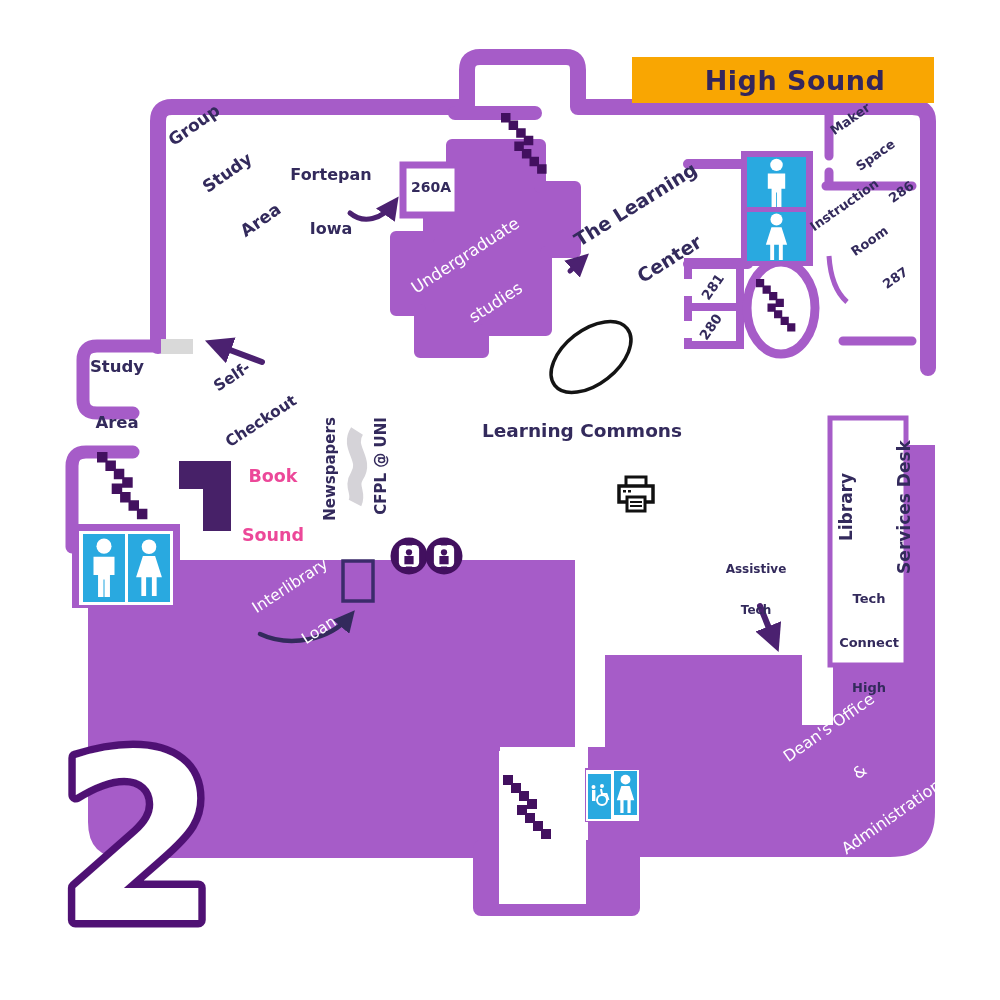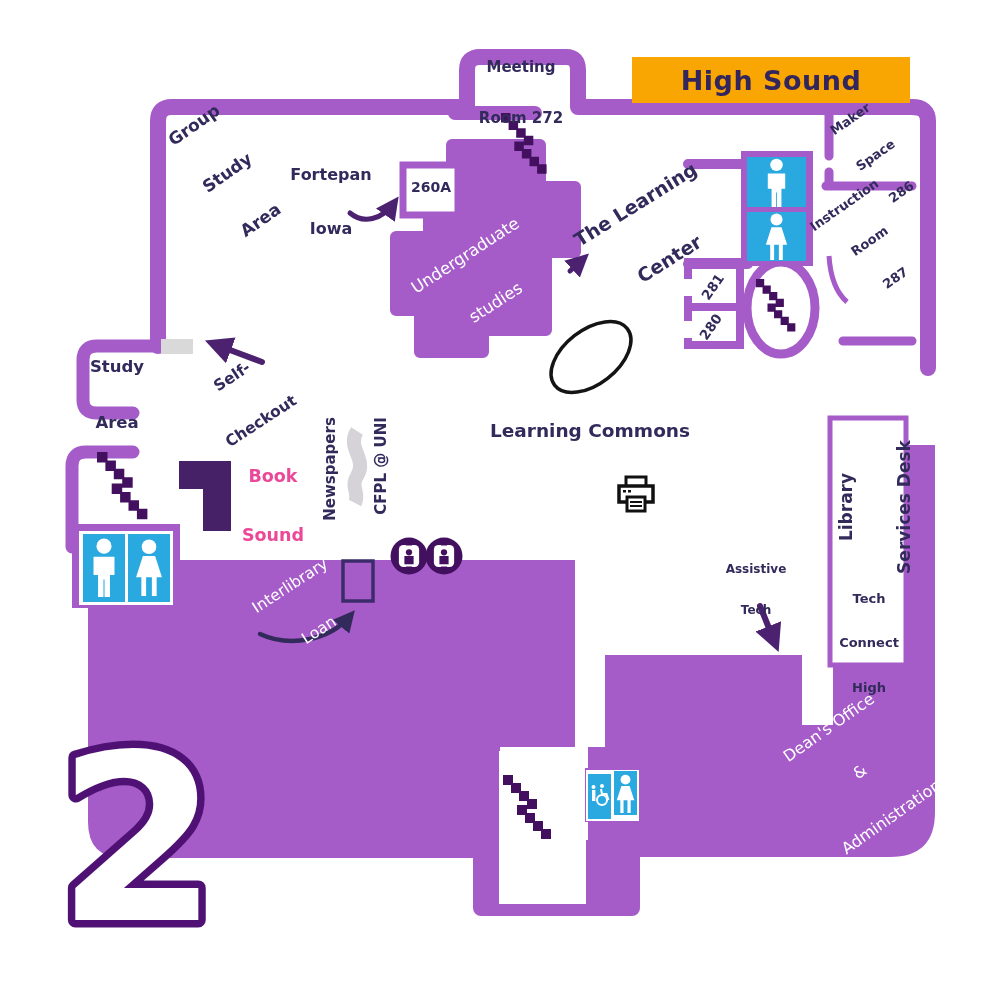--- a/index.html
+++ b/index.html
@@ -4,21 +4,21 @@
 <style>
   html,body{margin:0;padding:0;background:#fff;}
   #map{position:relative;width:1000px;height:1000px;background:#fff;overflow:hidden;
        font-family:"DejaVu Sans","Liberation Sans",sans-serif;}
   #shapes{position:absolute;left:0;top:0;}
   .lb{position:absolute;transform:translate(-50%,-50%);text-align:center;
       color:#332a5c;font-weight:700;line-height:1.13;white-space:pre;z-index:5;}
   .lb span{display:block;}
   .white{color:#ffffff;font-weight:500;}
   .banner{position:absolute;left:632px;top:57px;width:278px;height:46px;
-          background:#f9a602;display:flex;align-items:center;justify-content:center;z-index:6;}
+          background:#f9a602;display:flex;align-items:center;justify-content:center;z-index:6;padding-left:24px;}
   .banner span{color:#33265c;font-weight:800;font-size:27px;letter-spacing:.5px;}
 </style>
 </head>
 <body>
 
 <div id="map">
 
 <svg id="shapes" width="1000" height="1000" viewBox="0 0 1000 1000">
   <defs>
     <marker id="ahp" viewBox="0 0 10 10" refX="6.5" refY="5" markerWidth="4.6" markerHeight="4.6" orient="auto">
@@ -153,24 +153,20 @@
 
   <text x="57" y="920" font-family="DejaVu Sans, sans-serif" font-weight="bold" font-size="232" fill="#ffffff" stroke="#4f1174" stroke-width="15" stroke-linejoin="round" paint-order="stroke fill">2</text>
 
   <path d="M179 461 H231 V531 H203 V489 H179 Z" fill="#472168"></path>
 </svg>
 
 <div class="banner">
   <span>High Sound</span>
 </div>
 
-<div class="lb" style="left:521px;top:84px;font-size:15px;">
-  <span>Meeting</span>
-  <span>Room 272</span>
-</div>
 
 <div class="lb" style="left:222px;top:165px;font-size:17px;transform:translate(-50%,-50%) rotate(-35deg);">
   <span>Group</span>
   <span>Study</span>
   <span>Area</span>
 </div>
 
 <div class="lb" style="left:331px;top:193px;font-size:16px;">
   <span>Fortepan</span>
   <span>Iowa</span>
@@ -207,21 +203,21 @@
 <div class="lb" style="left:117px;top:386px;font-size:16.5px;">
   <span>Study</span>
   <span>Area</span>
 </div>
 
 <div class="lb" style="left:242px;top:392px;font-size:15.5px;transform:translate(-50%,-50%) rotate(-33deg);">
   <span>Self-</span>
   <span>Checkout</span>
 </div>
 
-<div class="lb" style="left:582px;top:431px;font-size:18.5px;font-weight:800;margin-left:8px;">Learning Commons</div>
+<div class="lb" style="left:582px;top:431px;font-size:18.5px;font-weight:800;">Learning Commons</div>
 
 <div class="lb" style="left:330px;top:469px;font-size:15px;transform:translate(-50%,-50%) rotate(-90deg);">Newspapers</div>
 
 <div class="lb" style="left:381px;top:466px;font-size:15px;transform:translate(-50%,-50%) rotate(-90deg);">CFPL @ UNI</div>
 
 <div class="lb" style="left:273px;top:496px;font-size:17.5px;color:#ec4899;">
   <span>Book</span>
   <span>Sound</span>
 </div>
 

